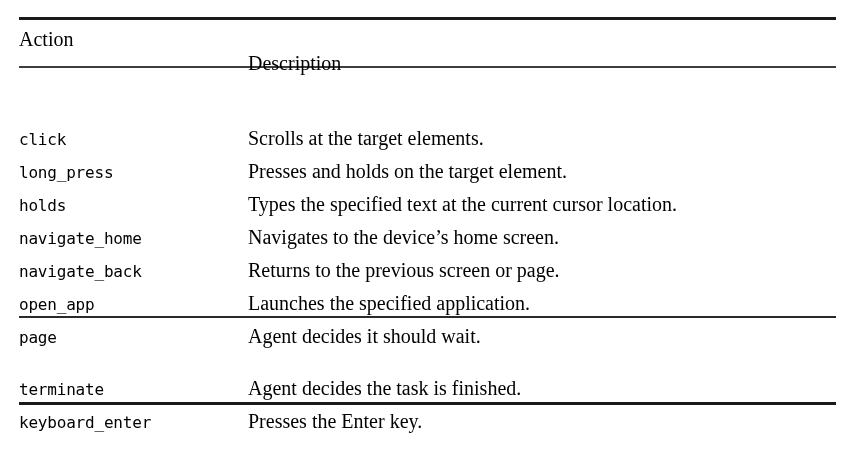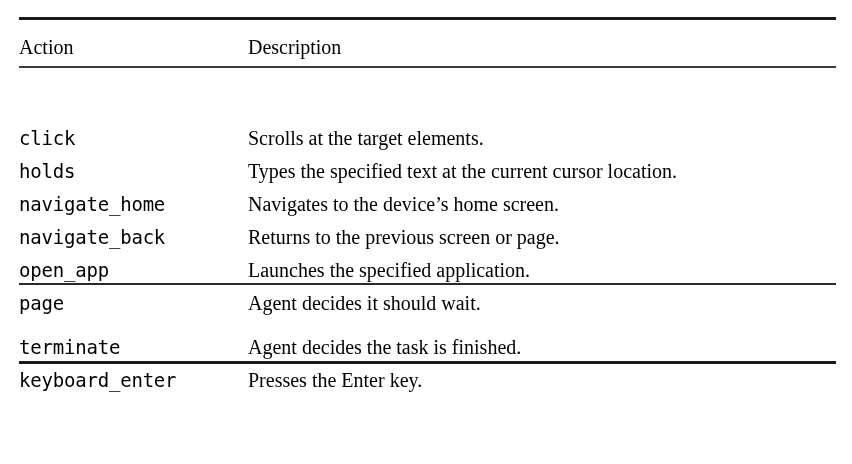--- a/index.html
+++ b/index.html
@@ -53,43 +53,43 @@
   }
   .row {
     display: flex;
     align-items: baseline;
     height: 33px;
   }
   .tbody-main {
     padding-top: 11px;
   }
   .tbody-foot {
-    padding-top: 3px;
+    padding-top: 11px;
     padding-bottom: 2px;
   }
 
   .col-action {
     width: 229px;
     flex: 0 0 229px;
     font-family: "DejaVu Sans Mono", monospace;
-    font-size: 19px;
+    font-size: 16px;
     letter-spacing: -0.2px;
     white-space: nowrap;
   }
   .col-desc {
     flex: 1 1 auto;
     font-family: "Liberation Serif", serif;
     font-size: 20px;
     white-space: nowrap;
     margin-top: 48px;
   }
 
   .thead .row {
     height: 42px;
-    align-items: flex-end;
+    align-items: center;
   }
   .thead .col-action,
   .thead .col-desc {
     font-family: "Liberation Serif", serif;
     font-size: 20px;
     letter-spacing: 0;
   }
   .thead .col-action {
     padding-bottom: 3px;
   }
@@ -110,20 +110,24 @@
       <div class="col-desc">Description</div>
     </div>
   </div>
 
   <div class="rule rule-header"></div>
 
   <div class="tbody-main">
     <div class="row">
       <div class="col-action">click</div>
       <div class="col-desc">Scrolls at the target elements.</div>
+    </div>
+    <div class="row">
+      <div class="col-action">long_press</div>
+      <div class="col-desc">Presses and holds on the target element.</div>
     </div>
     <div class="row">
       <div class="col-action">holds</div>
       <div class="col-desc">Types the specified text at the current cursor location.</div>
     </div>
     <div class="row">
       <div class="col-action">navigate_home</div>
       <div class="col-desc">Navigates to the device’s home screen.</div>
     </div>
     <div class="row">

